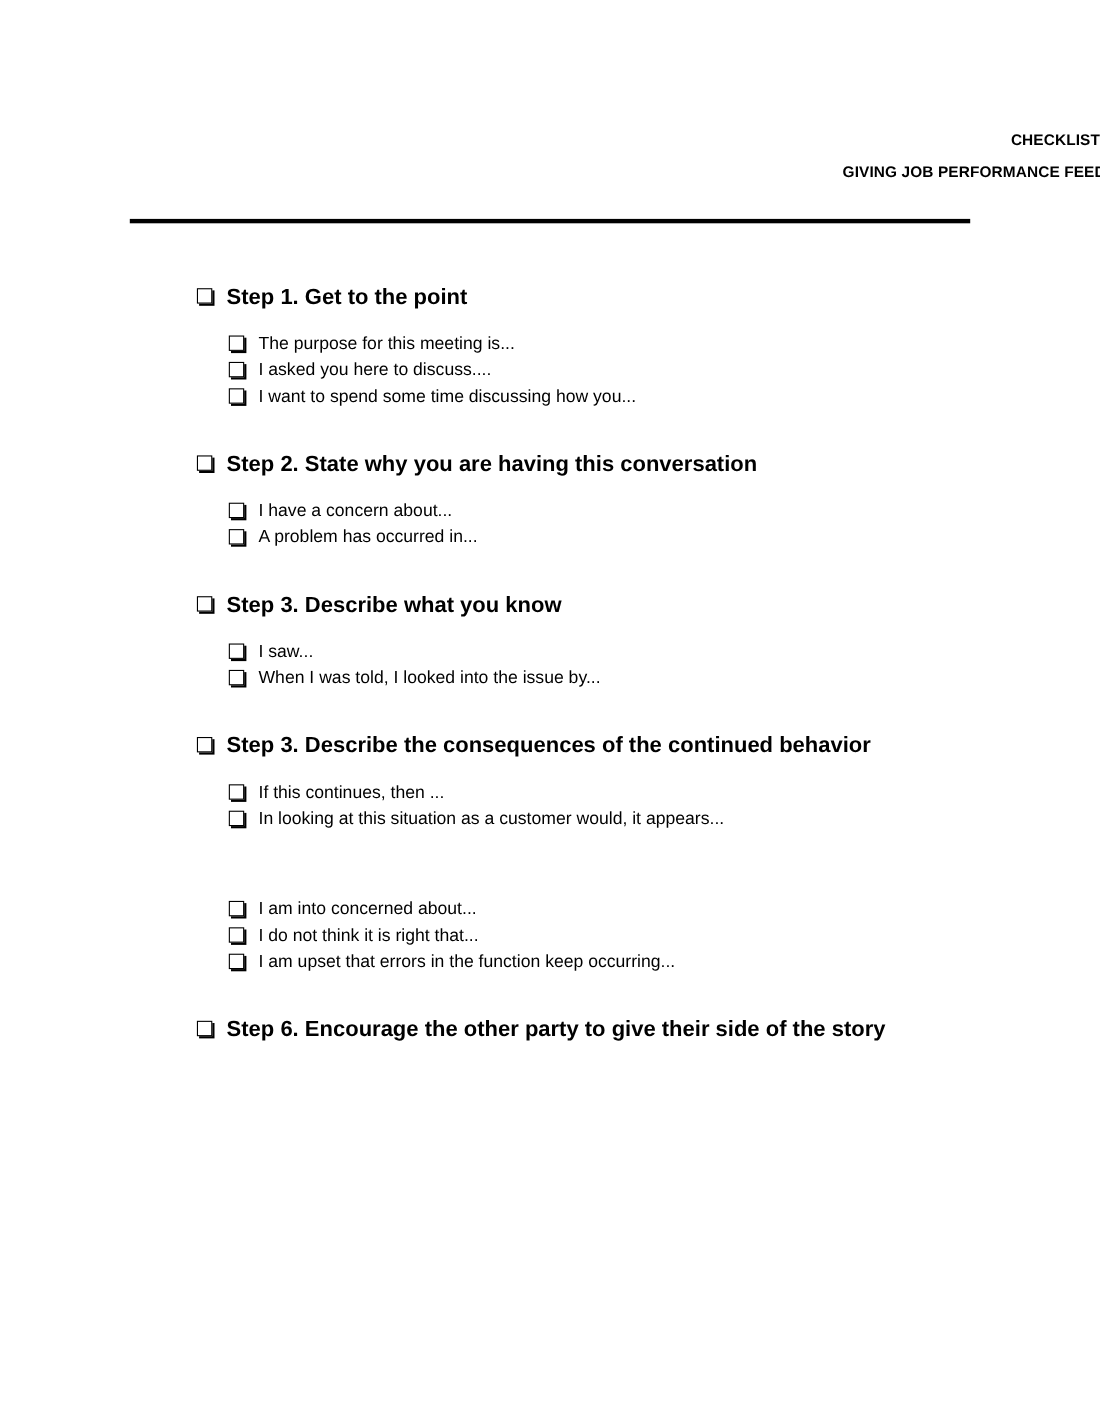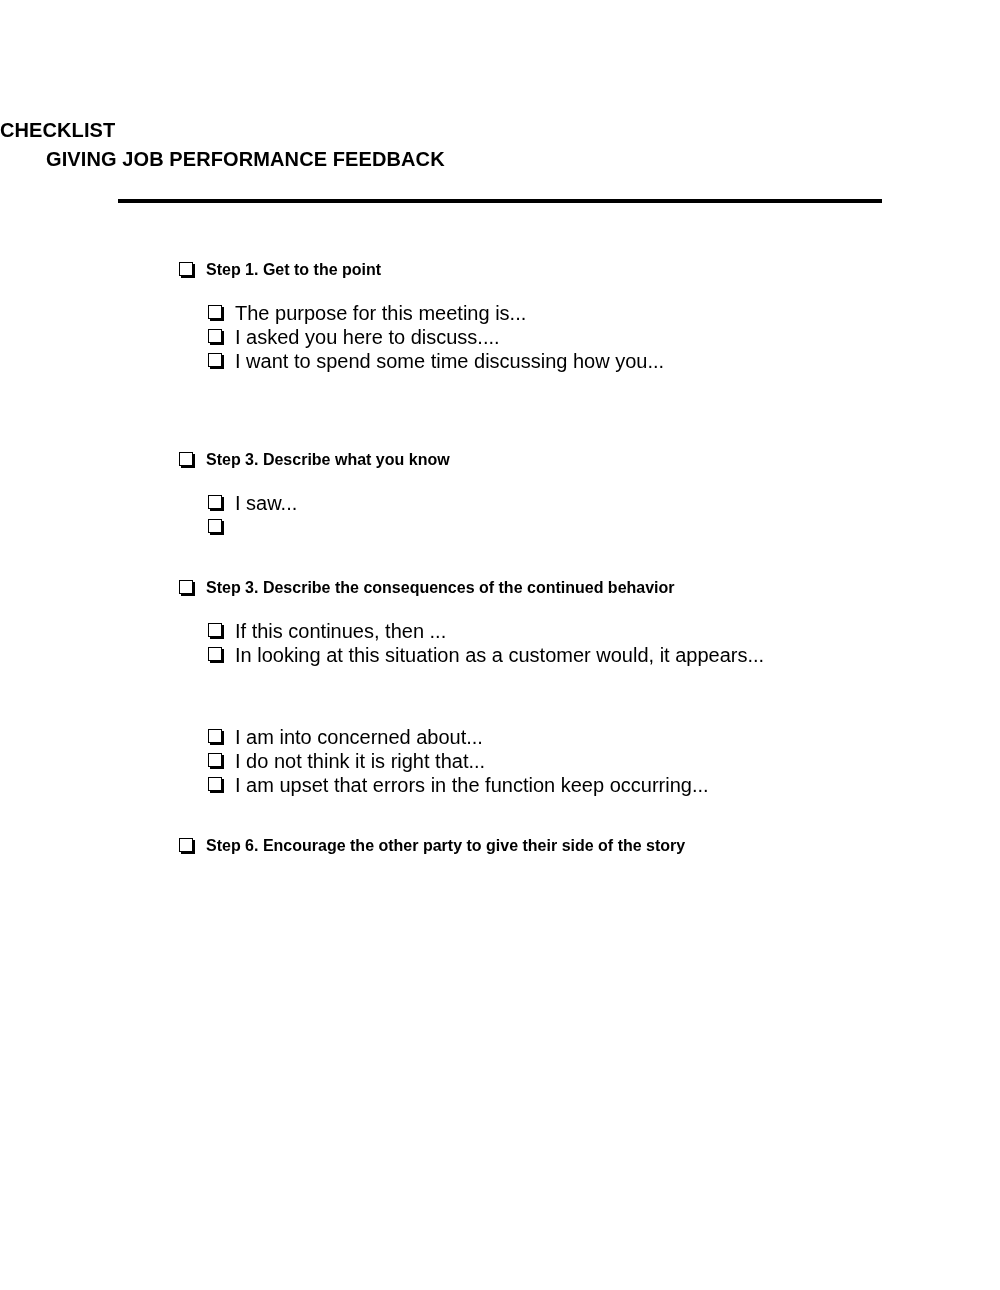--- a/index.html
+++ b/index.html
@@ -17,23 +17,23 @@
     }
     .page {
       position: absolute;
       left: 0; top: 0;
       width: 1000px; height: 1290px;
       background: #ffffff;
     }
     .title {
       position: absolute;
       left: 0; width: 1000px;
-      text-align: left;
+      text-align: right;
       font-weight: bold;
-      font-size: 20px;
+      font-size: 14px;
       letter-spacing: 0.1px;
     }
     .title-1 { top: 119px; }
     .title-2 { top: 148px; margin-left: 46px; }
     .rule {
       position: absolute;
       left: 118px;
       top: 199px;
       width: 764px;
       height: 4px;
@@ -46,31 +46,31 @@
       width: 700px;
     }
     .step {
       margin-bottom: 0;
     }
     .step-head {
       display: flex;
       align-items: center;
       height: 22px;
       font-weight: bold;
-      font-size: 16px;
+      font-size: 20px;
     }
     .step-items {
       margin-top: 20px;
       padding-left: 29px;
     }
     .item {
       display: flex;
       align-items: center;
       height: 24px;
-      font-size: 20px;
+      font-size: 16px;
     }
     .cb {
       position: relative;
       width: 14px;
       height: 14px;
       box-sizing: border-box;
       border: 1.5px solid #000;
       background: #fff;
       box-shadow: 2px 2px 0 0 #000;
       margin-right: 13px;
@@ -106,34 +106,51 @@
           <span>I asked you here to discuss....</span>
         </div>
         <div class="item">
           <span class="cb"></span>
           <span>I want to spend some time discussing how you...</span>
         </div>
       </div>
     </div>
     <div class="gap-step"></div>
 
+    <div class="step">
+      <div class="step-head">
+        <span class="cb"></span>
+        <span>Step 2. State why you are having this conversation</span>
+      </div>
+      <div class="step-items">
+        <div class="item">
+          <span class="cb"></span>
+          <span>I have a concern about...</span>
+        </div>
+        <div class="item">
+          <span class="cb"></span>
+          <span>A problem has occurred in...</span>
+        </div>
+      </div>
+    </div>
     <div class="gap-step"></div>
 
     <div class="step">
       <div class="step-head">
         <span class="cb"></span>
         <span>Step 3. Describe what you know</span>
       </div>
       <div class="step-items">
         <div class="item">
           <span class="cb"></span>
           <span>I saw...</span>
         </div>
         <div class="item">
           <span class="cb"></span>
+          <span>When I was told, I looked into the issue by...</span>
         </div>
       </div>
     </div>
     <div class="gap-step"></div>
 
     <div class="step">
       <div class="step-head">
         <span class="cb"></span>
         <span>Step 3. Describe the consequences of the continued behavior</span>
       </div>

